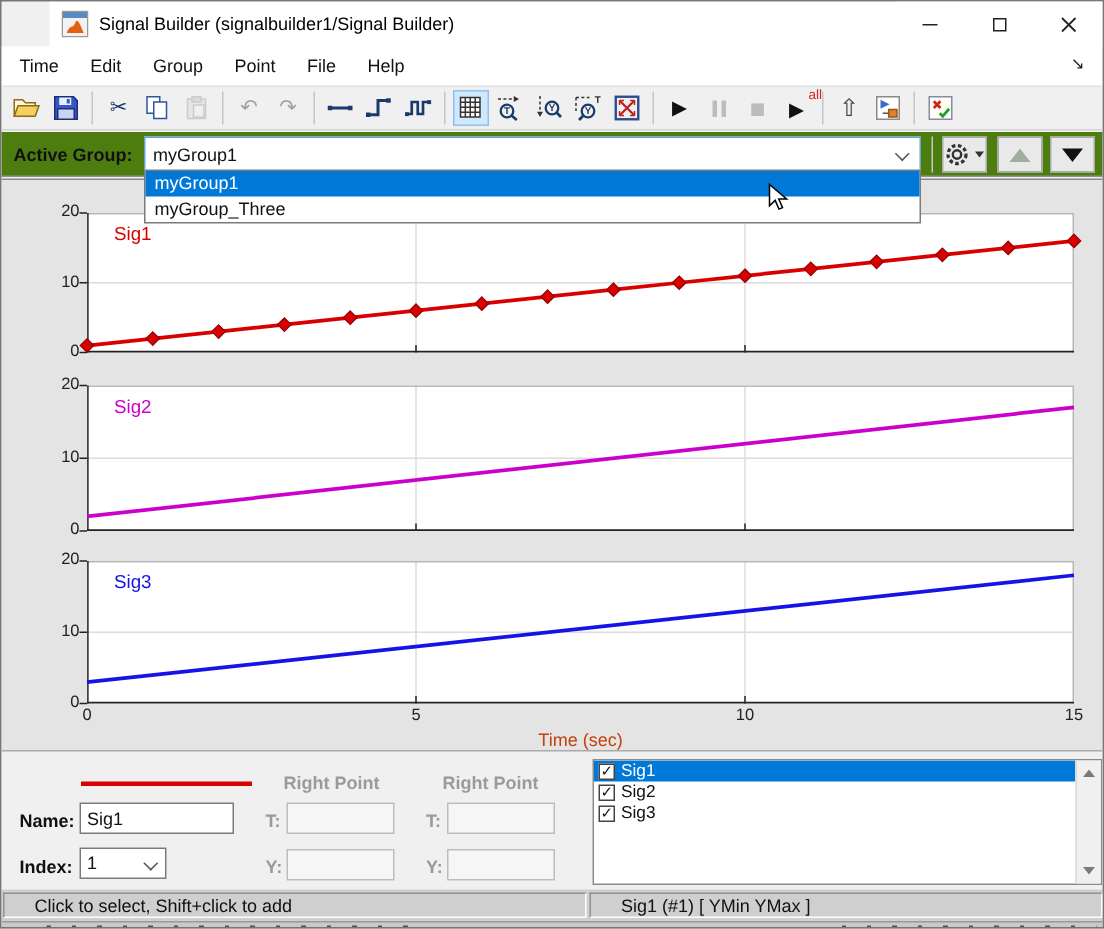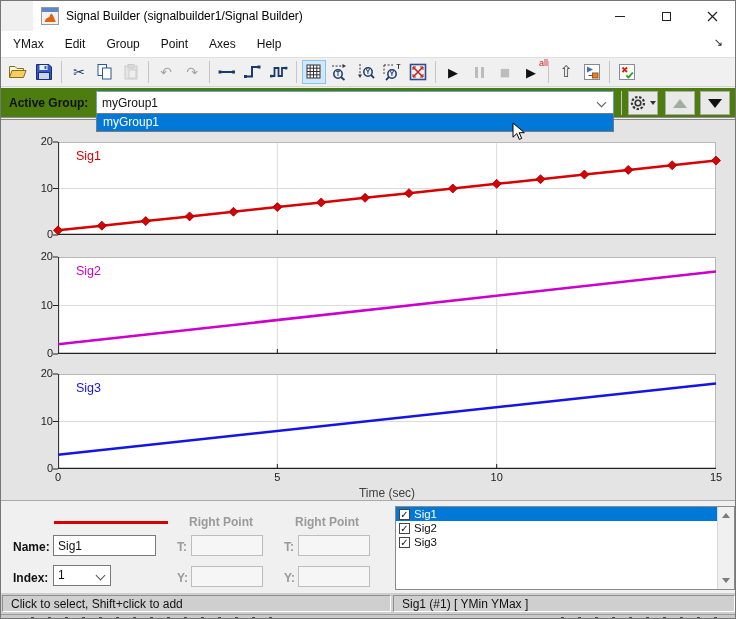--- a/index.html
+++ b/index.html
@@ -47,21 +47,21 @@
   .dd-item { height:17px; line-height:17px; padding-left:6px; color:#111; }
   .dd-item.sel { background:#0078d7; color:#fff; }
   .cursor { position:absolute; left:511px; top:121px; z-index:60; }
   
   .plot-area { position:absolute; top:118px; left:0; right:0; height:381px; background:#e4e4e4; border-top:1px solid #8a8a8a; }
   .axes { position:absolute; left:57px; width:658px; background:#fff; }
   .axes svg { display:block; overflow:visible; }
   .ytick { position:absolute; left:26px; width:26px; text-align:right; font-size:11px; color:#222; }
   .xtick { position:absolute; top:351px; width:30px; text-align:center; font-size:11px; color:#222; }
   .sig-label { position:absolute; left:75px; font-size:12.5px; }
-  .xaxis-title { position:absolute; left:57px; width:658px; top:366px; text-align:center; font-size:12px; color:#404040; }
+  .xaxis-title { position:absolute; left:57px; width:658px; top:366px; text-align:center; font-size:12px; color:#c2410c; }
   
   .editor { position:absolute; top:499px; left:0; right:0; height:93px; background:#f0f0f0; border-top:1px solid #aaa; }
   .color-sample { position:absolute; left:53px; top:20px; width:114px; height:3px; }
   .ed-label { position:absolute; font-weight:bold; color:#111; }
   .ed-label.gray, .pt-header { color:#9a9a9a; font-weight:bold; }
   .pt-header { position:absolute; top:14px; width:80px; text-align:center; }
   .ed-input { position:absolute; height:21px; border:1px solid #7a7a7a; background:#fff; font-family:"Liberation Sans",sans-serif; font-size:12px; padding-left:4px; color:#111; }
   .ed-input.dis { background:#f6f6f6; border-color:#bdbdbd; }
   .ed-select { position:absolute; left:52px; top:64px; width:58px; height:21px; border:1px solid #7a7a7a; background:#fff; line-height:19px; padding-left:4px; }
   .ed-select .chev { right:6px; top:6px; }
@@ -71,21 +71,21 @@
   .list-row { height:14px; display:flex; align-items:center; font-size:11.5px; padding-left:3px; color:#111; }
   .list-row.sel { background:#0078d7; color:#fff; }
   .cb { width:11px; height:11px; background:#fff; border:1px solid #444; font-size:10px; line-height:9px; text-align:center; color:#111; margin-right:4px; flex:0 0 auto; }
   .scrollbar { position:absolute; right:0; top:0; bottom:0; width:17px; background:#f0f0f0; border-left:1px solid #d8d8d8; }
   .sb-btn { position:absolute; left:0; width:16px; height:15px; display:flex; align-items:center; justify-content:center; }
   .sb-up { top:1px; } .sb-down { bottom:1px; }
   .sb-tri-up { width:0; height:0; border-left:4px solid transparent; border-right:4px solid transparent; border-bottom:5px solid #7a7a7a; }
   .sb-tri-down { width:0; height:0; border-left:4px solid transparent; border-right:4px solid transparent; border-top:5px solid #7a7a7a; }
   
   .statusbar { position:absolute; top:592px; left:0; right:0; height:21px; background:#cfcfcf; }
-  .status-seg { position:absolute; top:2px; height:17px; line-height:15px; padding:1px 8px; border:1px solid; border-color:#919191 #fdfdfd #fdfdfd #919191; color:#111; }
+  .status-seg { position:absolute; top:2px; height:17px; line-height:15px; padding:1px 20px; border:1px solid; border-color:#919191 #fdfdfd #fdfdfd #919191; color:#111; }
   .status-left { left:1px; width:389px; }
   .status-right { left:392px; width:342px; }
   
   .sliver { position:absolute; top:613px; left:0; right:0; height:6px; background:#c9c9c9; border-top:1px solid #9a9a9a; }
   .sliver-marks { position:absolute; bottom:0; height:3px; background:repeating-linear-gradient(90deg,#3a3a3a 0 3px,transparent 3px 17px); opacity:.85; }
 </style>
 </head>
 <body>
 
 <div class="window">
@@ -107,25 +107,25 @@
       <button class="wbtn">
         <svg width="11" height="11" viewBox="0 0 11 11">
             <path d="M1 1 L10 10 M10 1 L1 10" stroke="#222" stroke-width="1.2"></path>
           </svg>
       </button>
     </div>
   </div>
 
   <div class="menubar">
     <span id="menu-items" style="display:flex">
-        <span class="menu-item">YMax</span>
+        <span class="menu-item">Time</span>
         <span class="menu-item">Edit</span>
         <span class="menu-item">Group</span>
         <span class="menu-item">Point</span>
-        <span class="menu-item">Axes</span>
+        <span class="menu-item">File</span>
         <span class="menu-item">Help</span>
       </span>
     <span class="dock-arrow">↘</span>
   </div>
 
   <div class="toolbar">
     <button class="tb">
       <svg width="20" height="20" viewBox="0 0 20 20">
         <path d="M1.5 15.5 V4.5 H7 L9 6.5 H15.5 V8.5" fill="#fff7d8" stroke="#8a6d1a"></path>
         <path d="M1.5 15.5 L4 8.5 H18 L15.5 15.5 Z" fill="#f7cf5e" stroke="#8a6d1a"></path>
@@ -369,20 +369,21 @@
       <div class="ytick" style="top: 247px;">20</div>
       <div class="sig-label" style="top: 261px; color: rgb(20, 20, 230);">Sig3</div>
       <div class="xtick" style="left: 42px;">0</div>
       <div class="xtick" style="left: 261.333px;">5</div>
       <div class="xtick" style="left: 480.667px;">10</div>
       <div class="xtick" style="left: 700px;">15</div>
     </div>
 
   <div class="dropdown" id="group-dropdown">
       <div class="dd-item sel">myGroup1</div>
+      <div class="dd-item">myGroup_Three</div>
     </div>
 
   <svg class="cursor" width="14" height="20" viewBox="0 0 14 20">
     <path d="M1 1 L1 15.2 L4.8 11.6 L7.3 17.4 L9.7 16.4 L7.2 10.7 L12.4 10.7 Z" fill="#fff" stroke="#000" stroke-width="1"></path>
   </svg>
 
   <div class="editor">
     <div class="color-sample" id="color-sample" style="background: rgb(216, 0, 0);"></div>
     <div class="pt-header" style="left:180px">Right Point</div>
     <div class="pt-header" style="left:286px">Right Point</div>

